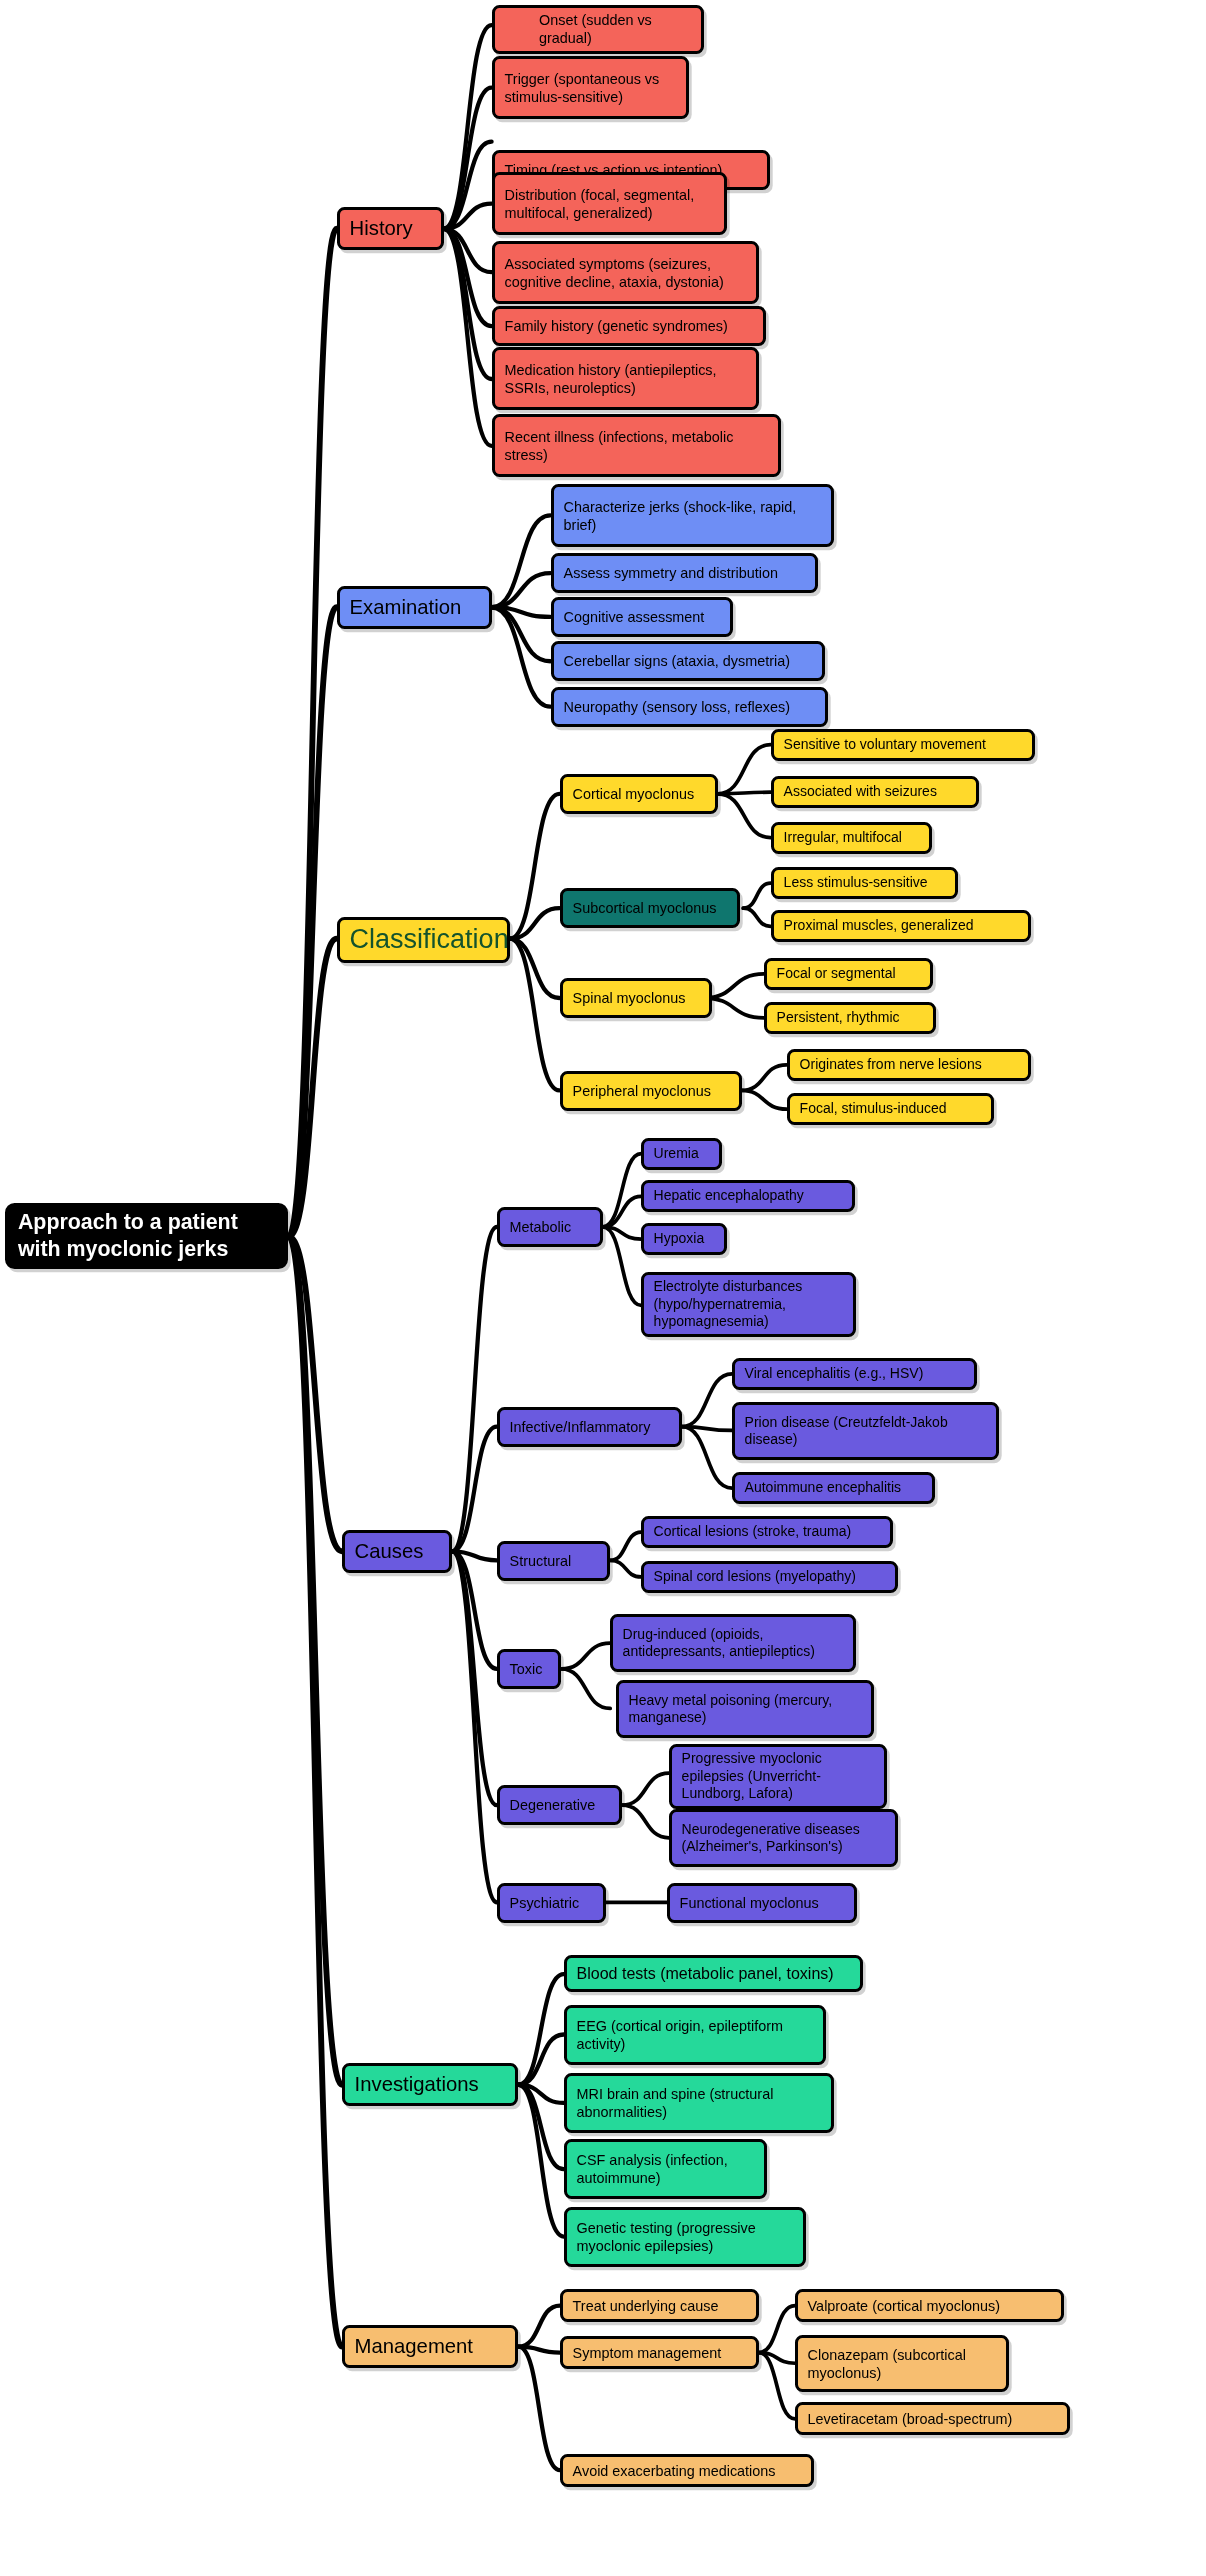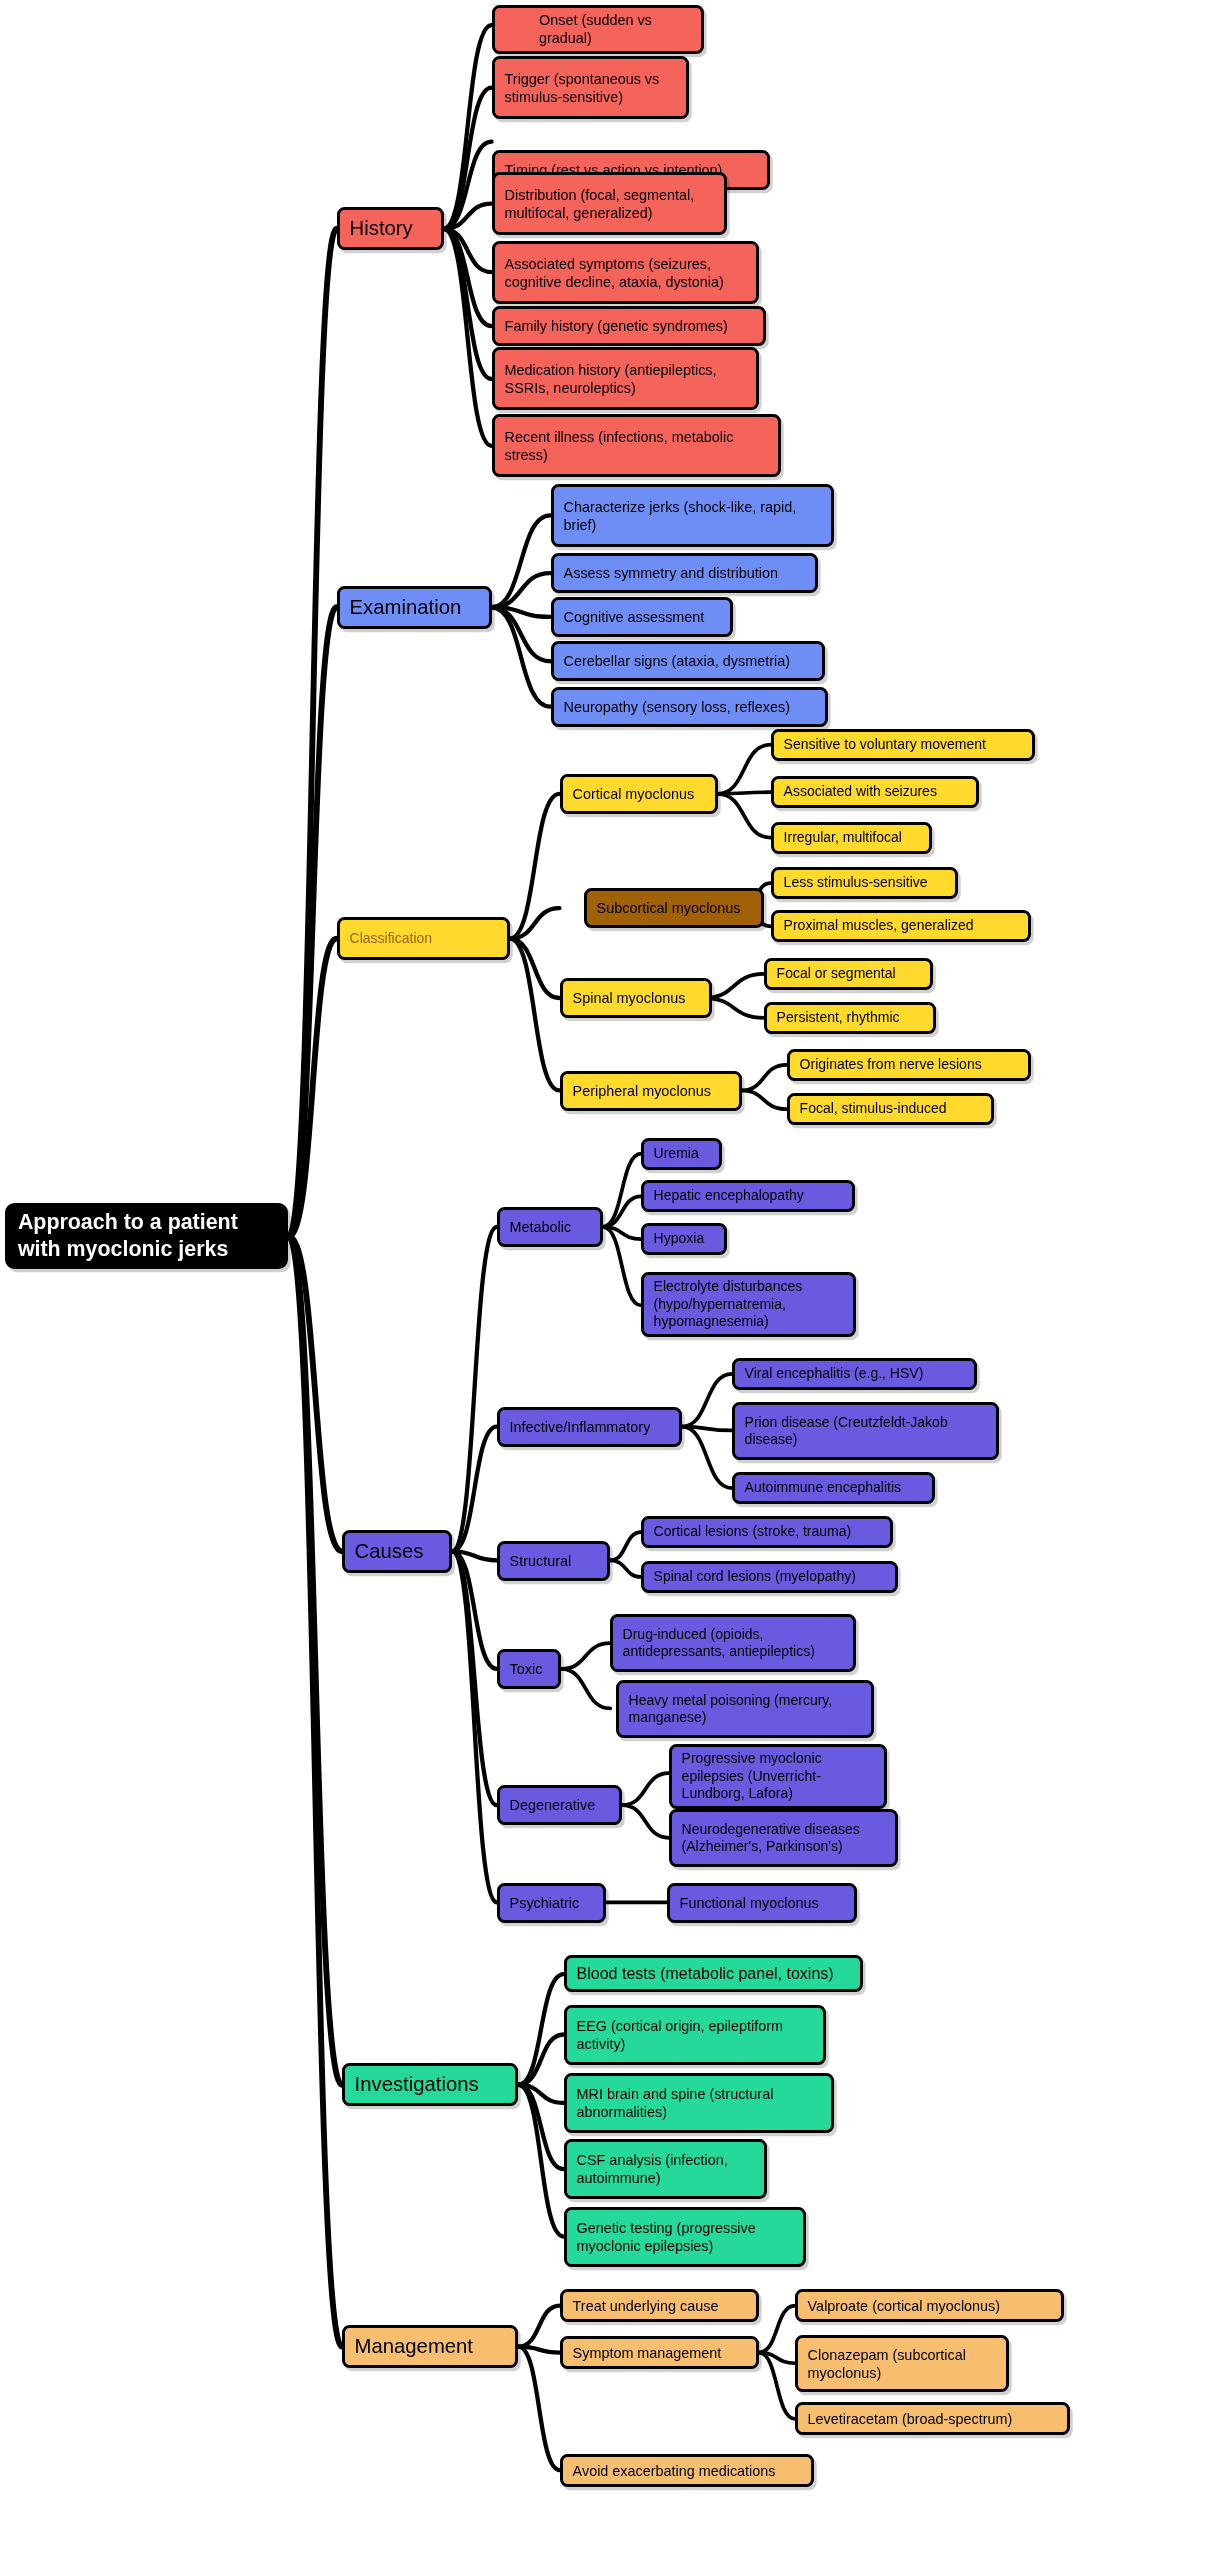--- a/index.html
+++ b/index.html
@@ -124,36 +124,36 @@
       </div>
       <div class="node lvl2" style="left: 551px; top: 597px; width: 182px; min-height: 40px; font-size: 14.4px; background: rgb(110, 142, 245); color: rgb(0, 0, 0);">
         <span class="lbl">Cognitive assessment</span>
       </div>
       <div class="node lvl2" style="left: 551px; top: 641px; width: 274px; min-height: 40px; font-size: 14.4px; background: rgb(110, 142, 245); color: rgb(0, 0, 0);">
         <span class="lbl">Cerebellar signs (ataxia, dysmetria)</span>
       </div>
       <div class="node lvl2" style="left: 551px; top: 687px; width: 277px; min-height: 40px; font-size: 14.4px; background: rgb(110, 142, 245); color: rgb(0, 0, 0);">
         <span class="lbl">Neuropathy (sensory loss, reflexes)</span>
       </div>
-      <div class="node lvl1" style="left: 337px; top: 917px; width: 173px; min-height: 43px; font-size: 14px; background: rgb(255, 217, 43); color: #a16207;">
+      <div class="node lvl1" style="left: 337px; top: 917px; width: 173px; min-height: 43px; font-size: 27px; background: rgb(255, 217, 43); color: #14532d;">
         <span class="lbl">Classification</span>
       </div>
       <div class="node lvl2" style="left: 560px; top: 774px; width: 158px; min-height: 40px; font-size: 14.4px; background: rgb(255, 217, 43); color: rgb(0, 0, 0);">
         <span class="lbl">Cortical myoclonus</span>
       </div>
       <div class="node lvl3" style="left: 771px; top: 729px; width: 264px; min-height: 32px; font-size: 14px; background: rgb(255, 217, 43); color: rgb(0, 0, 0);">
         <span class="lbl">Sensitive to voluntary movement</span>
       </div>
       <div class="node lvl3" style="left: 771px; top: 776px; width: 208px; min-height: 32px; font-size: 14px; background: rgb(255, 217, 43); color: rgb(0, 0, 0);">
         <span class="lbl">Associated with seizures</span>
       </div>
       <div class="node lvl3" style="left: 771px; top: 822px; width: 161px; min-height: 32px; font-size: 14px; background: rgb(255, 217, 43); color: rgb(0, 0, 0);">
         <span class="lbl">Irregular, multifocal</span>
       </div>
-      <div class="node lvl2" style="left: 560px; top: 888px; width: 180px; min-height: 40px; font-size: 14.4px; background: #a16207; color: rgb(0, 0, 0); margin-left: 24px;">
+      <div class="node lvl2" style="left: 560px; top: 888px; width: 180px; min-height: 40px; font-size: 14.4px; background: #0f766e; color: rgb(0, 0, 0);">
         <span class="lbl">Subcortical myoclonus</span>
       </div>
       <div class="node lvl3" style="left: 771px; top: 867px; width: 187px; min-height: 32px; font-size: 14px; background: rgb(255, 217, 43); color: rgb(0, 0, 0);">
         <span class="lbl">Less stimulus-sensitive</span>
       </div>
       <div class="node lvl3" style="left: 771px; top: 910px; width: 260px; min-height: 32px; font-size: 14px; background: rgb(255, 217, 43); color: rgb(0, 0, 0);">
         <span class="lbl">Proximal muscles, generalized</span>
       </div>
       <div class="node lvl2" style="left: 560px; top: 978px; width: 152px; min-height: 40px; font-size: 14.4px; background: rgb(255, 217, 43); color: rgb(0, 0, 0);">
         <span class="lbl">Spinal myoclonus</span>

